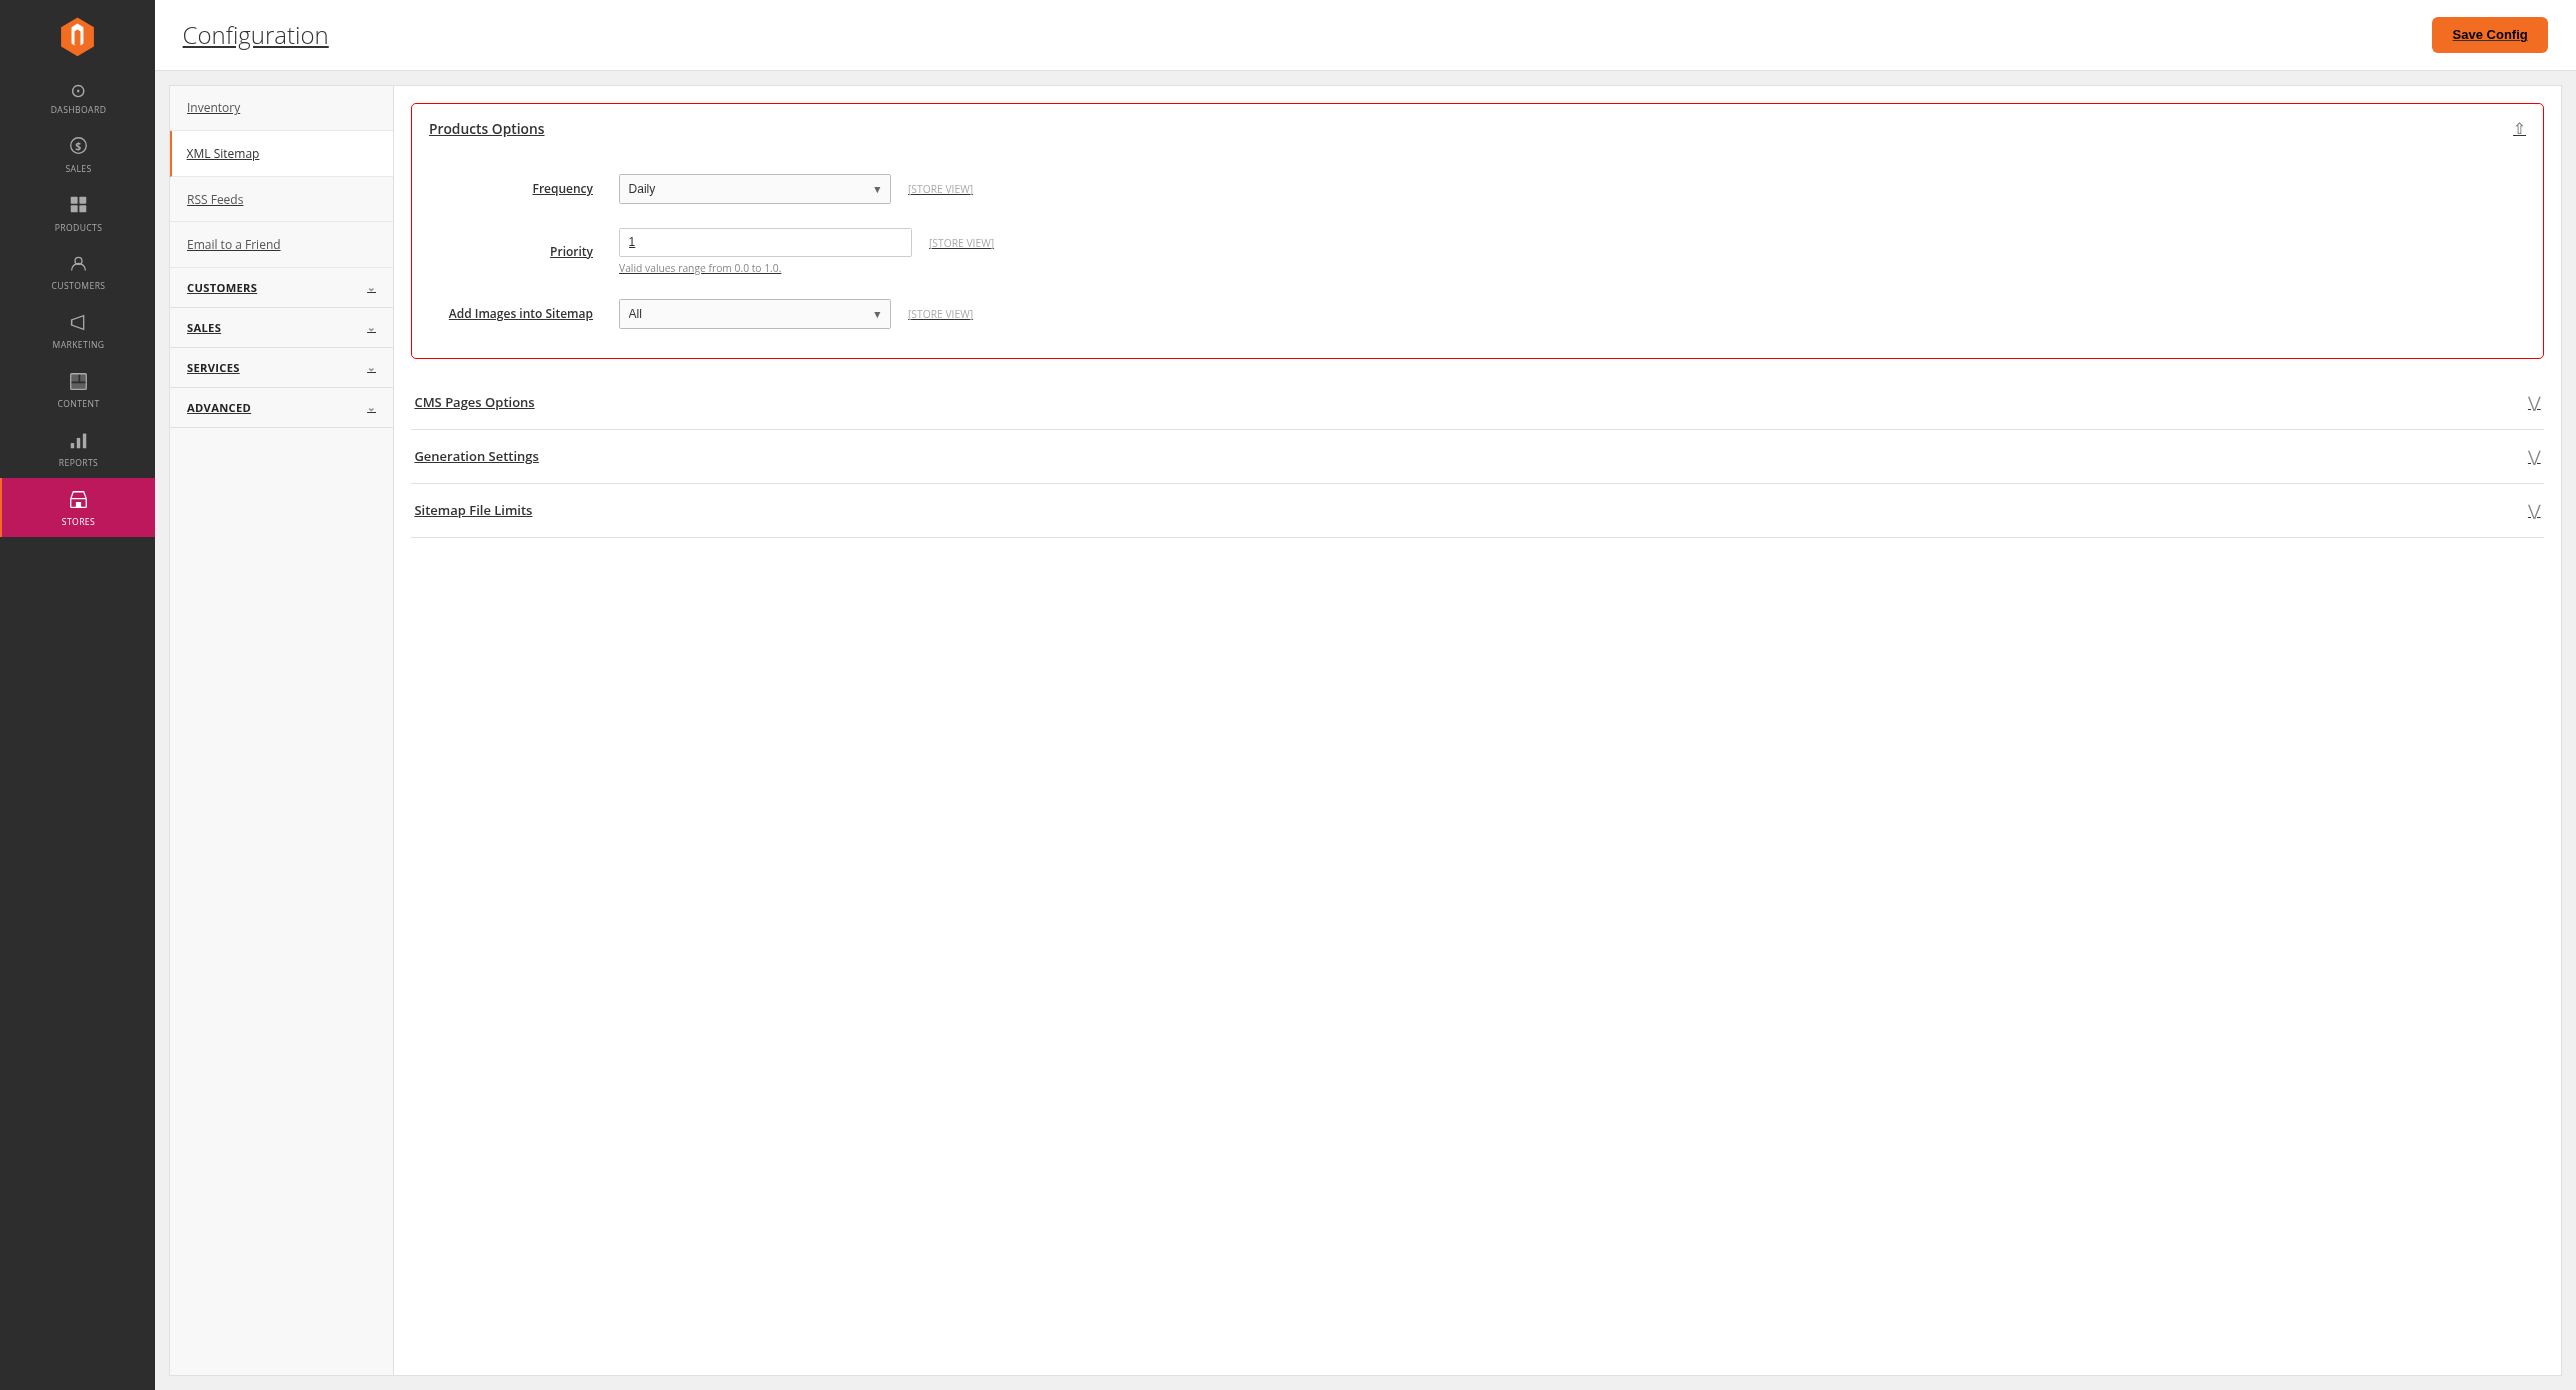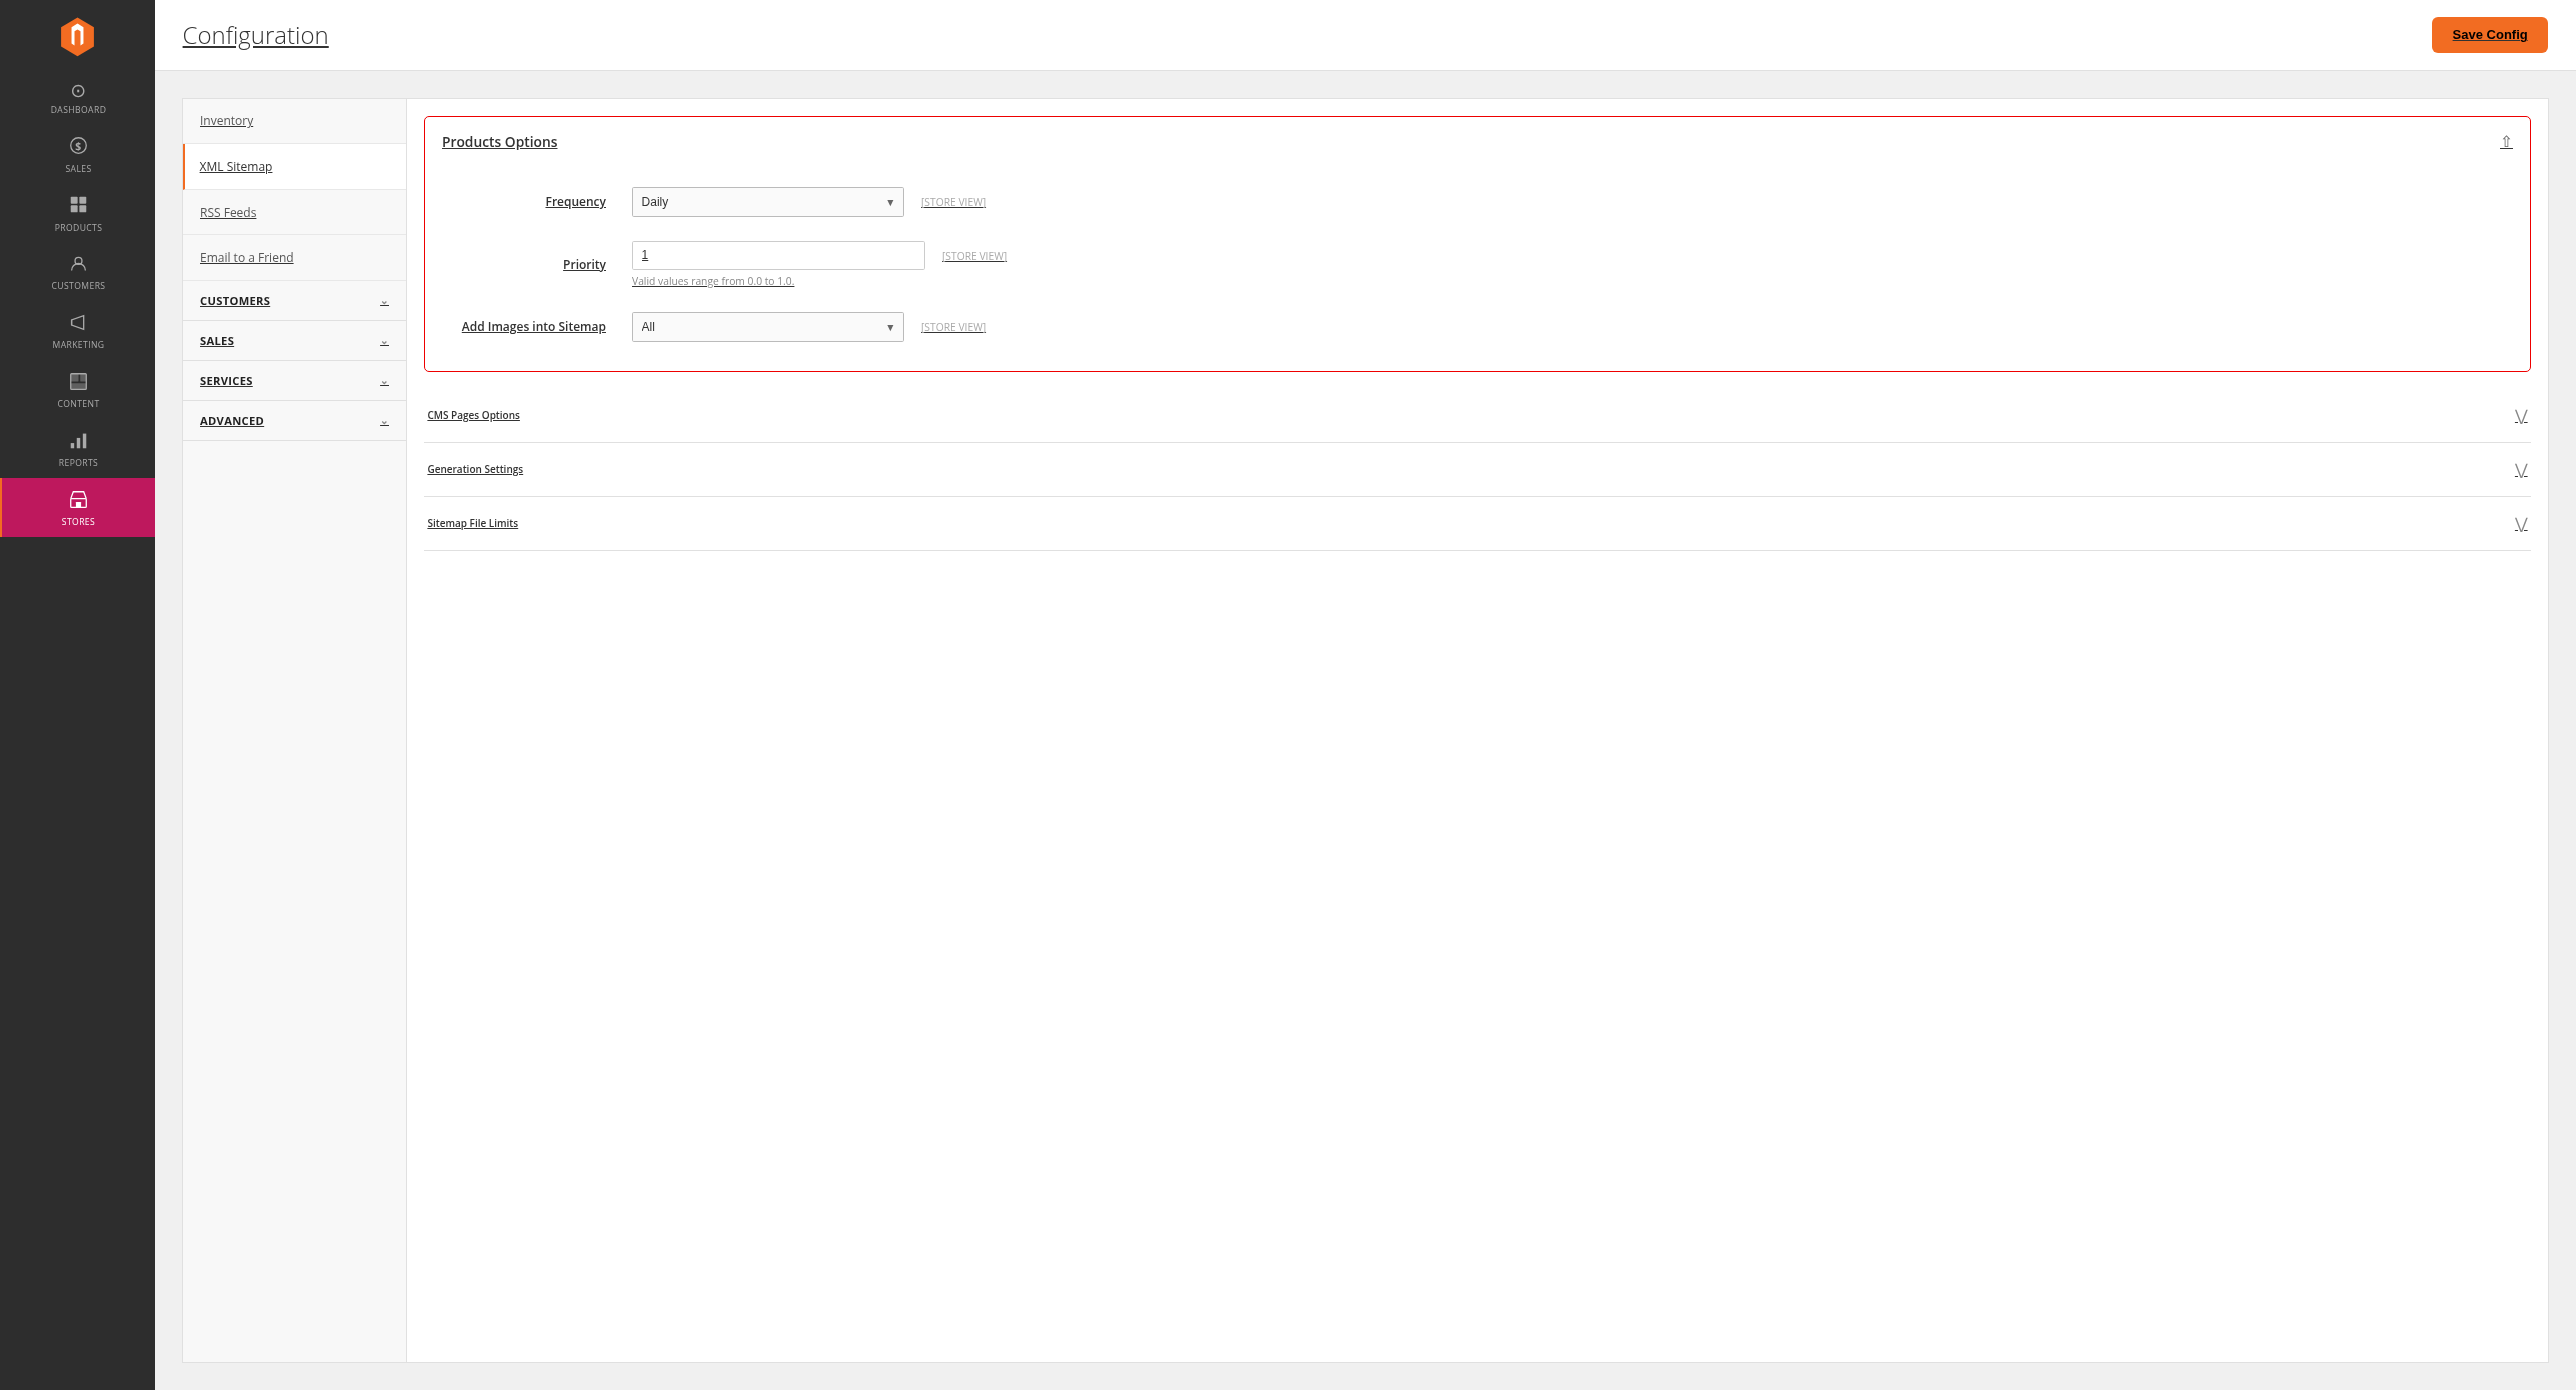--- a/index.html
+++ b/index.html
@@ -99,21 +99,21 @@
       font-weight: 600;
       cursor: pointer;
       border-radius: 6px;
     }
 
     
     .body-area {
       display: flex;
       flex: 1;
       overflow: auto;
-      padding: 27px;
+      padding: 14px;
       gap: 0;
     }
 
     
     .left-panel {
       width: 224px;
       flex-shrink: 0;
       background: #f8f8f8;
       border: 0.9px solid #e0e0e0;
       border-right: none;
@@ -274,21 +274,21 @@
 
     .section-collapsed-header {
       display: flex;
       align-items: center;
       justify-content: space-between;
       padding: 15.5px 3.4px;
       cursor: pointer;
     }
 
     .section-collapsed-title {
-      font-size: 10px;
+      font-size: 13px;
       font-weight: 600;
       color: #333;
       text-align: center;
     }
 
     .collapsed-chevron {
       font-size: 15.5px;
       color: #888;
     }
   </style>

